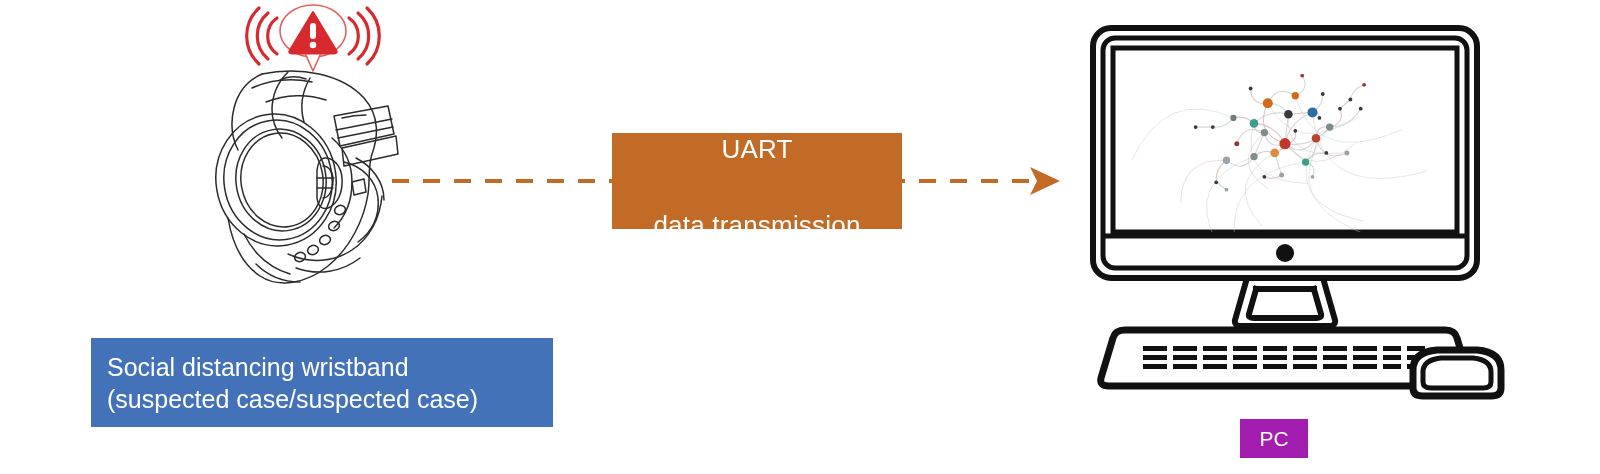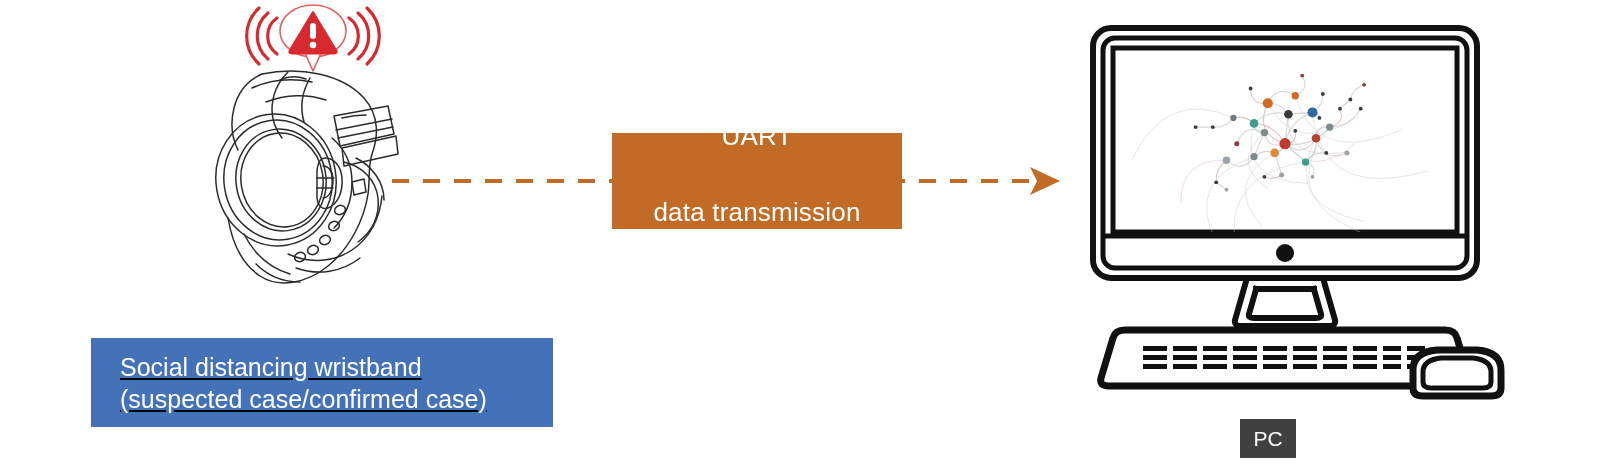--- a/index.html
+++ b/index.html
@@ -53,21 +53,21 @@
   .uart-box {
     position: absolute;
     left: 612px;
     top: 133px;
     width: 290px;
     height: 96px;
     background: #C26B26;
     display: flex;
     flex-direction: column;
     align-items: center;
-    justify-content: flex-end;
+    justify-content: flex-start;
     z-index: 5;
   }
   .uart-line1 {
     color: #ffffff;
     font-size: 26px;
     line-height: 33px;
     letter-spacing: 0.2px;
     white-space: nowrap;
   }
   .uart-line2 {
@@ -83,23 +83,22 @@
   .wristband-caption {
     position: absolute;
     left: 91px;
     top: 338px;
     width: 462px;
     height: 89px;
     background: #4472B8;
     display: flex;
     flex-direction: column;
     justify-content: center;
-    padding-left: 29px;
+    padding-left: 16px;
     box-sizing: border-box;
-    text-decoration: underline;
   }
   .wristband-caption .cap-line {
     color: #ffffff;
     font-size: 25px;
     line-height: 32px;
     white-space: nowrap;
   }
 
   
   .computer {
@@ -108,23 +107,23 @@
     top: 20px;
     width: 440px;
     height: 390px;
   }
 
   
   .pc-label {
     position: absolute;
     left: 1240px;
     top: 419px;
-    width: 56px;
+    width: 68px;
     height: 39px;
-    background: #404040;
+    background: #a21caf;
     display: flex;
     align-items: center;
     justify-content: center;
     text-align: center;
   }
   .pc-label span {
     color: #ffffff;
     font-size: 21px;
     line-height: 24px;
   }
@@ -228,21 +227,21 @@
     </svg>
   </div>
 
   <div class="uart-box">
     <div class="uart-line1">UART</div>
     <div class="uart-line2">data transmission</div>
   </div>
 
   <div class="wristband-caption">
     <div class="cap-line">Social distancing wristband</div>
-    <div class="cap-line">(suspected case/confirmed case)</div>
+    <div class="cap-line">(suspected case/suspected case)</div>
   </div>
 
   <div class="computer">
     <svg viewBox="0 0 440 390" width="440" height="390">
 
       <g>
         <rect x="8" y="8" width="384" height="250" rx="18" ry="18" fill="#ffffff" stroke="#111111" stroke-width="6"></rect>
         <rect x="18" y="18" width="364" height="230" rx="12" ry="12" fill="#ffffff" stroke="#111111" stroke-width="5"></rect>
 
         <rect x="28" y="28" width="344" height="184" fill="#ffffff" stroke="#111111" stroke-width="5"></rect>

